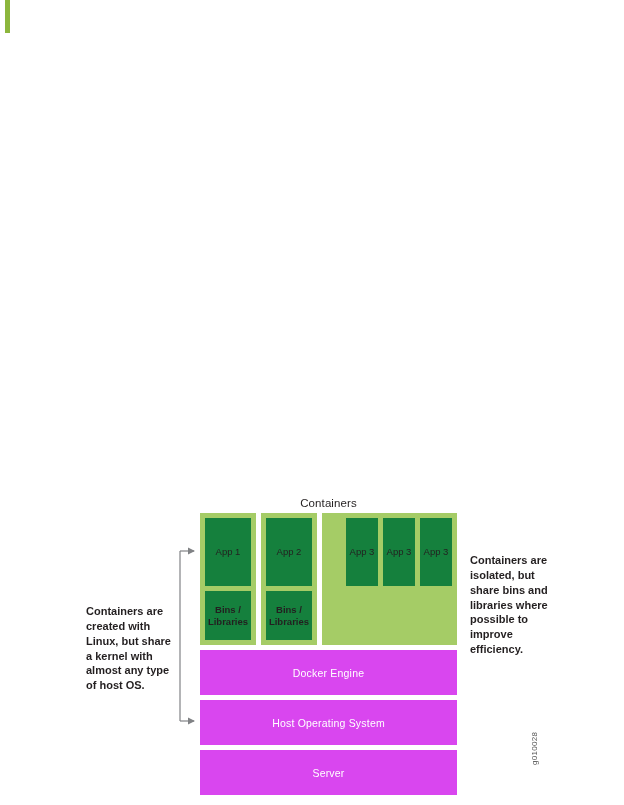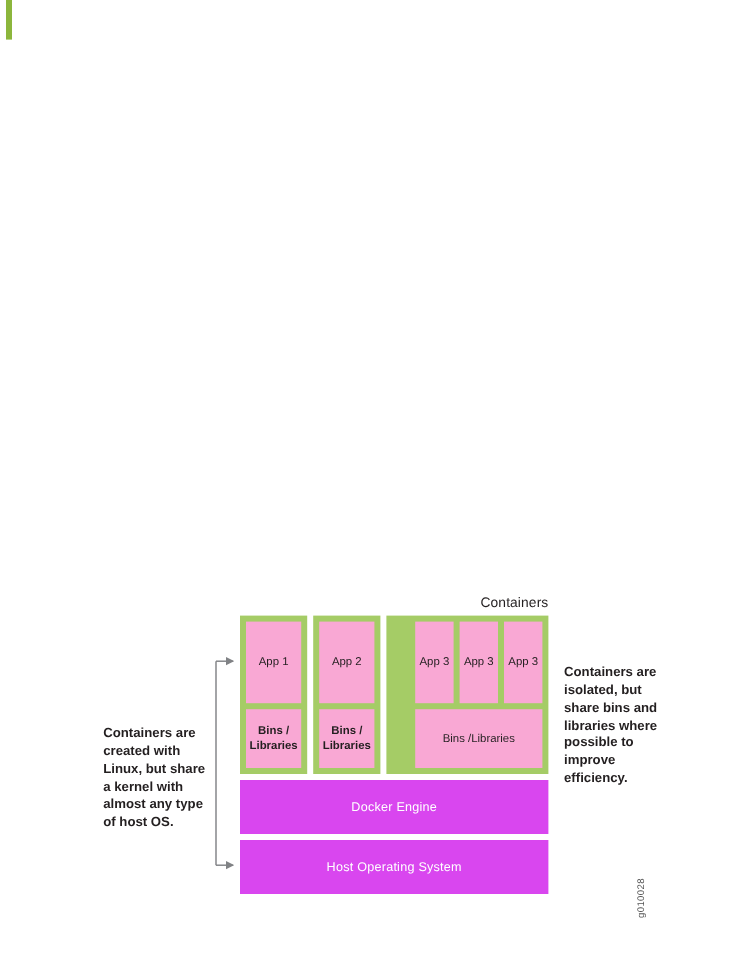--- a/index.html
+++ b/index.html
@@ -26,21 +26,21 @@
     height: 33px;
     background: #8cb63c;
   }
 
   
   .diagram-title {
     position: absolute;
     left: 200px;
     top: 497px;
     width: 257px;
-    text-align: right;
+    text-align: center;
     font-size: 11.5px;
     color: #231f20;
     letter-spacing: .1px;
   }
 
   
   .containers-row {
     position: absolute;
     left: 200px;
     top: 513px;
@@ -55,21 +55,21 @@
     box-sizing: border-box;
     display: flex;
     flex-direction: column;
     gap: 5px;
   }
   .container-box.single { width: 56px; }
   .container-box.triple { flex: 1; padding-left: 24px; }
 
   .app-row { display: flex; gap: 5px; flex: 1 1 auto; }
   .cell {
-    background: #f9a8d4;
+    background: #15803d;
     display: flex;
     align-items: center;
     justify-content: center;
     text-align: center;
     font-size: 9.5px;
     color: #231f20;
     line-height: 1.25;
     box-sizing: border-box;
   }
   .cell.app { flex: 1; height: 68px; }
@@ -151,27 +151,27 @@
       <div class="cell bins">Bins /
 Libraries</div>
     </div>
 
     <div class="container-box triple">
       <div class="app-row">
         <div class="cell app">App 3</div>
         <div class="cell app">App 3</div>
         <div class="cell app">App 3</div>
       </div>
-      <div class="cell bins">Bins /Libraries</div>
     </div>
 
   </div>
 
   <div class="layer layer-engine">Docker Engine</div>
   <div class="layer layer-os">Host Operating System</div>
+  <div class="layer layer-server">Server</div>
 
   <div class="connector">
     <svg width="40" height="205" viewBox="0 0 40 205">
       <defs>
         <marker id="arrowhead" markerWidth="6" markerHeight="6" refX="5" refY="3" orient="auto" markerUnits="strokeWidth">
           <path d="M0,0 L6,3 L0,6 z" fill="#808285"></path>
         </marker>
       </defs>
       <path d="M10,16 L10,186" stroke="#808285" stroke-width="1.2" fill="none"></path>
       <path d="M10,16 L24,16" stroke="#808285" stroke-width="1.2" fill="none" marker-end="url(#arrowhead)"></path>

